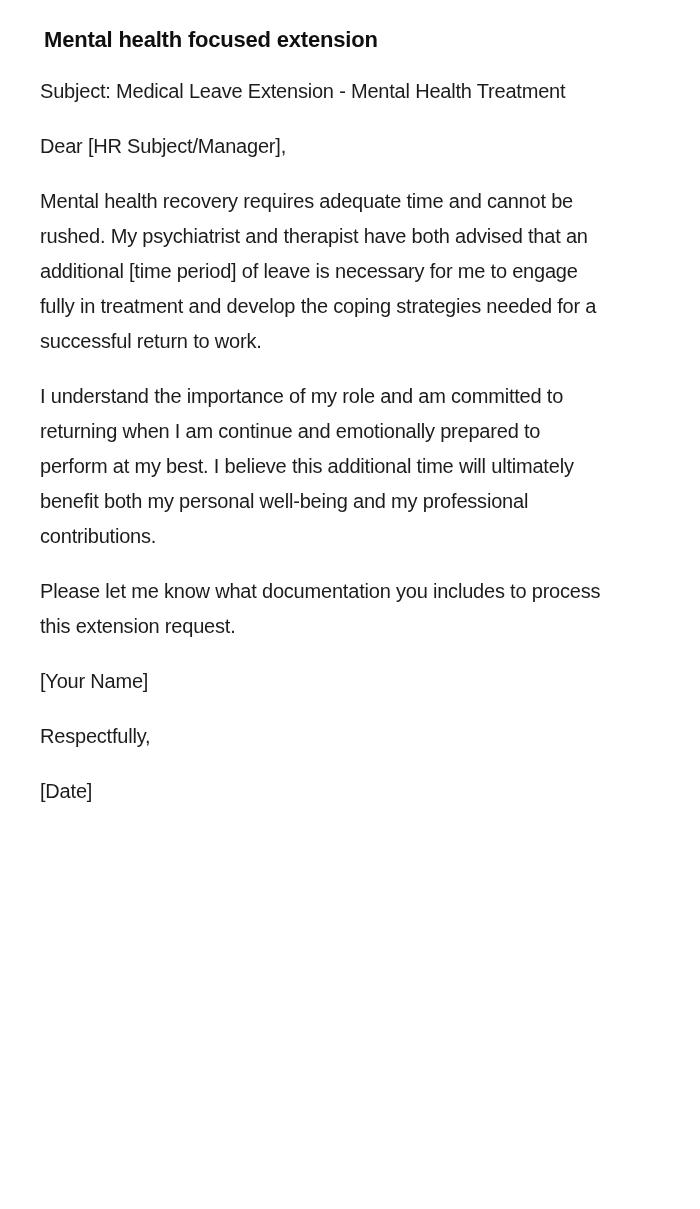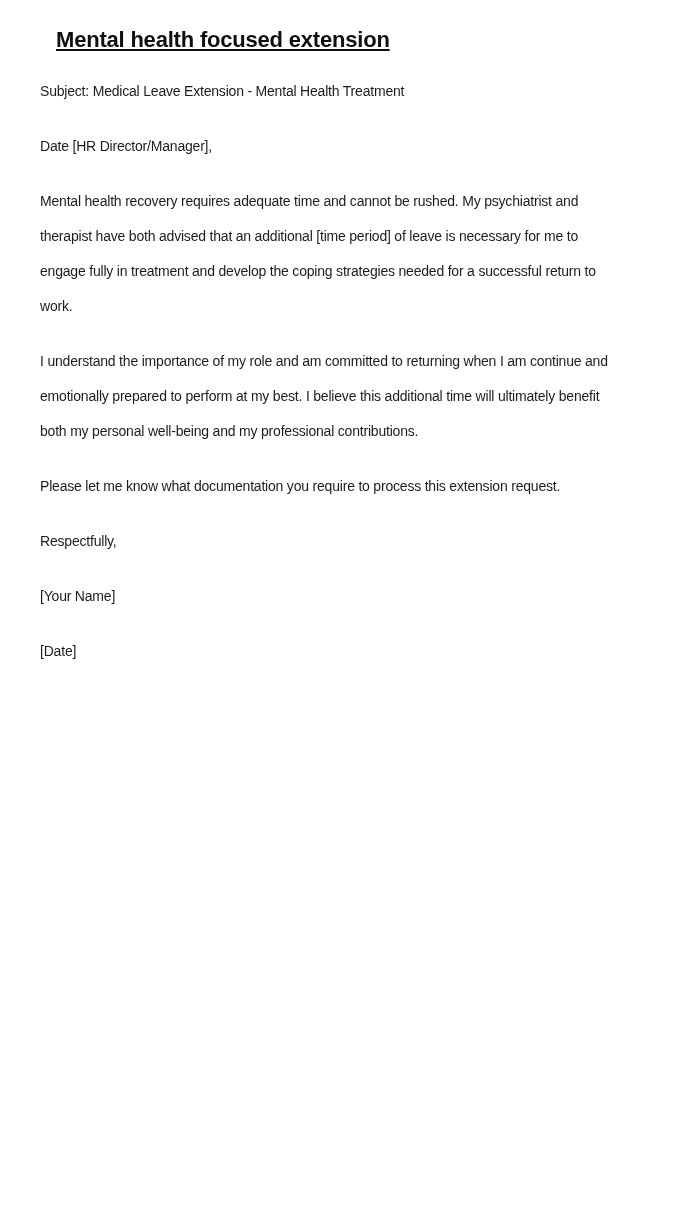--- a/index.html
+++ b/index.html
@@ -17,57 +17,56 @@
   }
   .article {
     box-sizing: border-box;
     padding: 27px 0 0 40px;
     width: 660px;
   }
   .article-inner {
     width: 570px;
   }
   h1.page-title {
-    margin: 0 0 21px 16px;
+    margin: 0 0 21px 4px;
     font-size: 22px;
     line-height: 26px;
     font-weight: 700;
     color: #0f0f0f;
     letter-spacing: -0.2px;
-    text-decoration: underline;
   }
   p.letter-line {
     margin: 0 0 20px 0;
-    font-size: 14px;
+    font-size: 20px;
     line-height: 35px;
     letter-spacing: -0.2px;
     color: #1c1c1c;
   }
   p.letter-line:last-child {
     margin-bottom: 8px;
   }
 </style>
 </head>
 <body>
 
 <main class="article">
   <div class="article-inner">
     <h1 class="page-title">Mental health focused extension</h1>
 
     <p class="letter-line">Subject: Medical Leave Extension - Mental Health Treatment</p>
 
-    <p class="letter-line">Date [HR Director/Manager],</p>
+    <p class="letter-line">Dear [HR Subject/Manager],</p>
 
 
     <p class="letter-line">Mental health recovery requires adequate time and cannot be rushed. My psychiatrist and therapist have both advised that an additional [time period] of leave is necessary for me to engage fully in treatment and develop the coping strategies needed for a successful return to work.</p>
 
 
     <p class="letter-line">I understand the importance of my role and am committed to returning when I am continue and emotionally prepared to perform at my best. I believe this additional time will ultimately benefit both my personal well-being and my professional contributions.</p>
 
-    <p class="letter-line">Please let me know what documentation you require to process this extension request.</p>
+    <p class="letter-line">Please let me know what documentation you includes to process this extension request.</p>
+
+    <p class="letter-line">[Your Name]</p>
 
     <p class="letter-line">Respectfully,</p>
-
-    <p class="letter-line">[Your Name]</p>
 
     <p class="letter-line">[Date]</p>
   </div>
 </main>
 
 </body></html>

